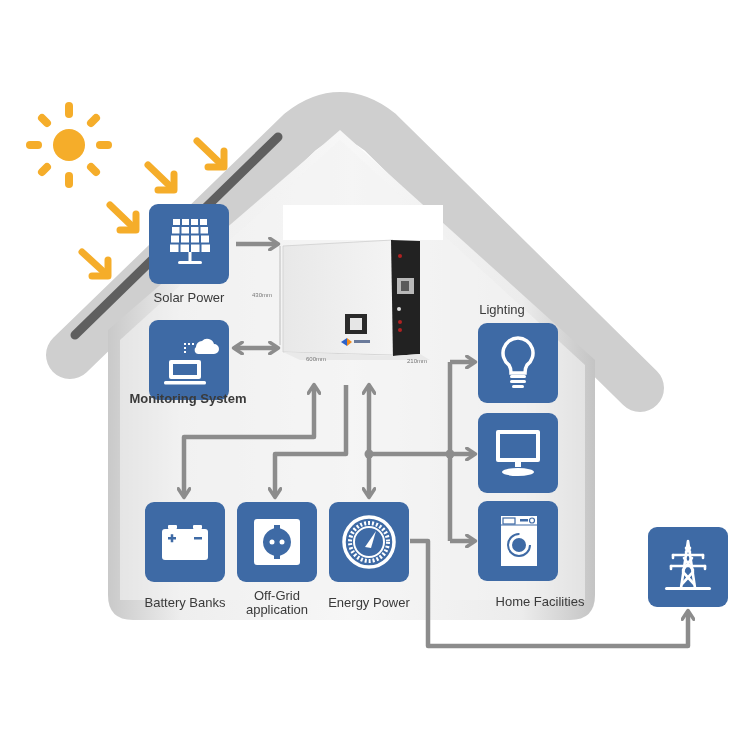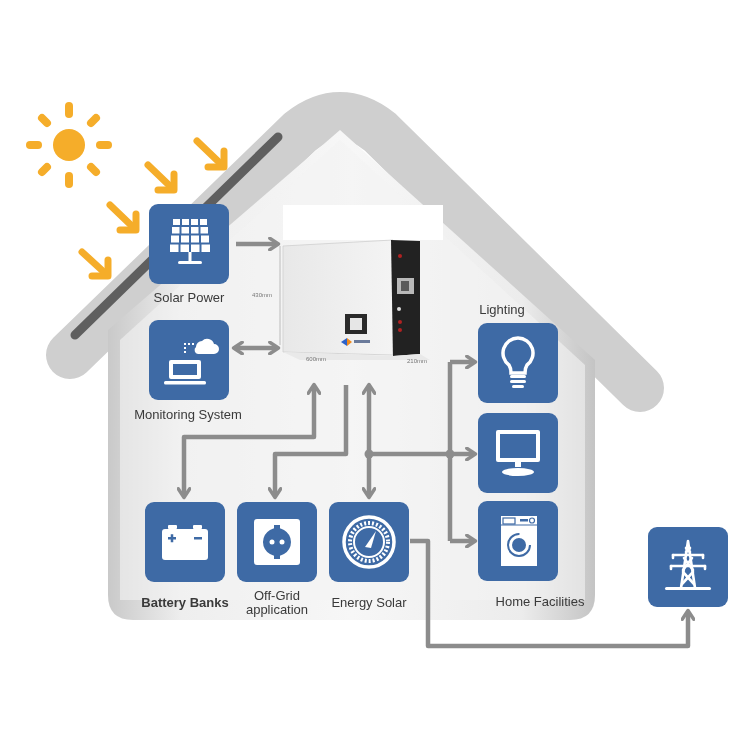--- a/index.html
+++ b/index.html
@@ -167,37 +167,37 @@
         <rect x="30" y="14" width="2" height="2"></rect>
         <rect x="34" y="14" width="2" height="2"></rect>
       <rect x="26" y="18" width="2" height="2"></rect>
         <rect x="26" y="22" width="2" height="2"></rect>
       <rect x="11" y="31" width="32" height="19" rx="2"></rect>
       <rect x="6" y="52" width="42" height="3.5" rx="1.5"></rect>
     </g>
     <rect x="15" y="35" width="24" height="11" fill="#3e6aa5"></rect>
   </svg>
 </div>
-<div class="label" style="left:124px; top:408px; width:128px;">Monitoring System</div>
+<div class="label" style="left:124px; top:392px; width:128px;font-weight:bold;">Monitoring System</div>
 
 <div class="tile" style="left:145px; top:502px;">
   <svg viewBox="0 0 62 62">
     <g fill="#ffffff">
       <rect x="14" y="14" width="9" height="4" rx="1"></rect>
       <rect x="39" y="14" width="9" height="4" rx="1"></rect>
       <rect x="8" y="18" width="46" height="31" rx="3"></rect>
     </g>
     <g fill="#3e6aa5">
       <rect x="14" y="26" width="8" height="2.5"></rect>
         <rect x="16.75" y="23.25" width="2.5" height="8"></rect>
       <rect x="40" y="26" width="8" height="2.5"></rect>
     </g>
   </svg>
 </div>
-<div class="label" style="left:130px; top:596px; width:110px;font-weight:bold;">Battery Banks</div>
+<div class="label" style="left:130px; top:596px; width:110px;">Battery Banks</div>
 
 <div class="tile" style="left:237px; top:502px;">
   <svg viewBox="0 0 62 62">
     <rect x="8" y="8" width="46" height="46" rx="3" fill="#ffffff"></rect>
     <path d="M31 17 a14 14 0 1 1 -0.01 0 z" fill="#3e6aa5"></path>
     <rect x="28" y="14" width="6" height="4" fill="#3e6aa5"></rect>
     <rect x="28" y="44" width="6" height="4" fill="#3e6aa5"></rect>
     <circle cx="26" cy="31" r="2.5" fill="#ffffff"></circle>
     <circle cx="36" cy="31" r="2.5" fill="#ffffff"></circle>
   </svg>
@@ -208,21 +208,21 @@
 </div>
 
 <div class="tile" style="left:329px; top:502px;">
   <svg viewBox="0 0 62 62">
     <circle cx="31" cy="31" r="25" fill="none" stroke="#ffffff" stroke-width="3.5"></circle>
     <circle cx="31" cy="31" r="19" fill="none" stroke="#ffffff" stroke-width="4" stroke-dasharray="2 2"></circle>
     <circle cx="31" cy="31" r="15" fill="none" stroke="#ffffff" stroke-width="2"></circle>
     <path d="M27 36 L38 20 L33 37 Z" fill="#ffffff"></path>
   </svg>
 </div>
-<div class="label" style="left:314px; top:596px; width:110px;">Energy Solar</div>
+<div class="label" style="left:314px; top:596px; width:110px;">Energy Power</div>
 
 <div class="label" style="left:452px; top:303px; width:100px;">Lighting</div>
 <div class="tile" style="left:478px; top:323px;">
   <svg viewBox="0 0 62 62">
     <path d="M31 6 a15 15 0 0 1 9 27 q-2 3 -2 8 h-14 q0 -5 -2 -8 a15 15 0 0 1 9 -27 z" fill="none" stroke="#ffffff" stroke-width="3.5"></path>
     <g fill="#ffffff">
       <rect x="23" y="43" width="16" height="3" rx="1.5"></rect>
       <rect x="23" y="48" width="16" height="3" rx="1.5"></rect>
       <rect x="25" y="53" width="12" height="3" rx="1.5"></rect>
     </g>

